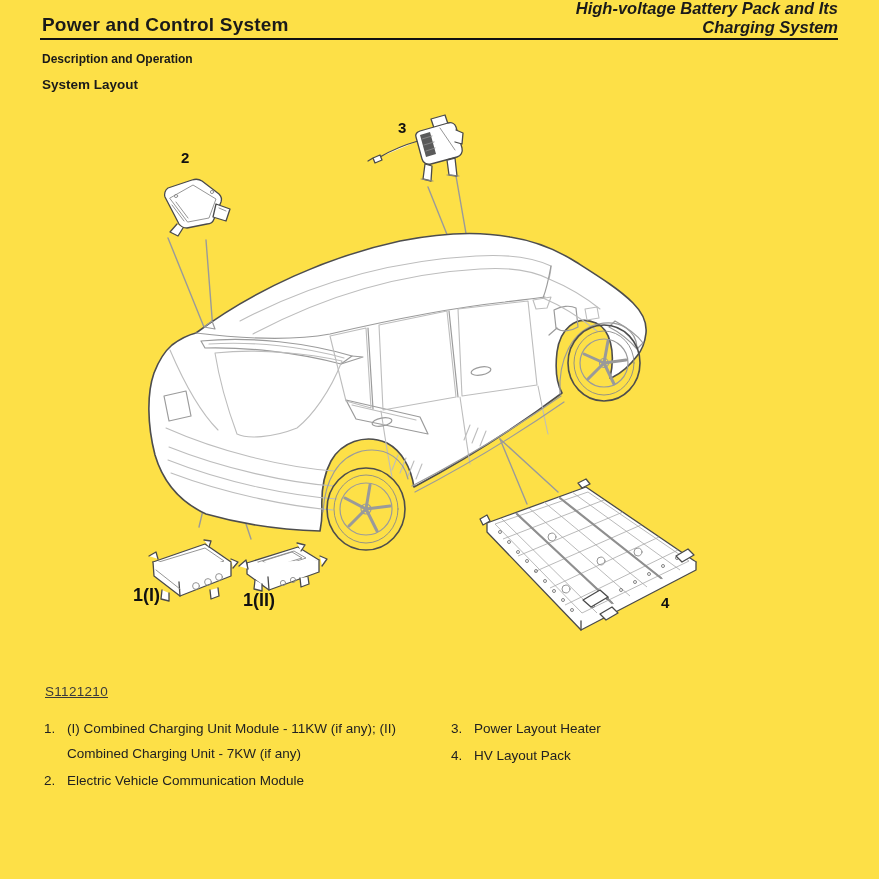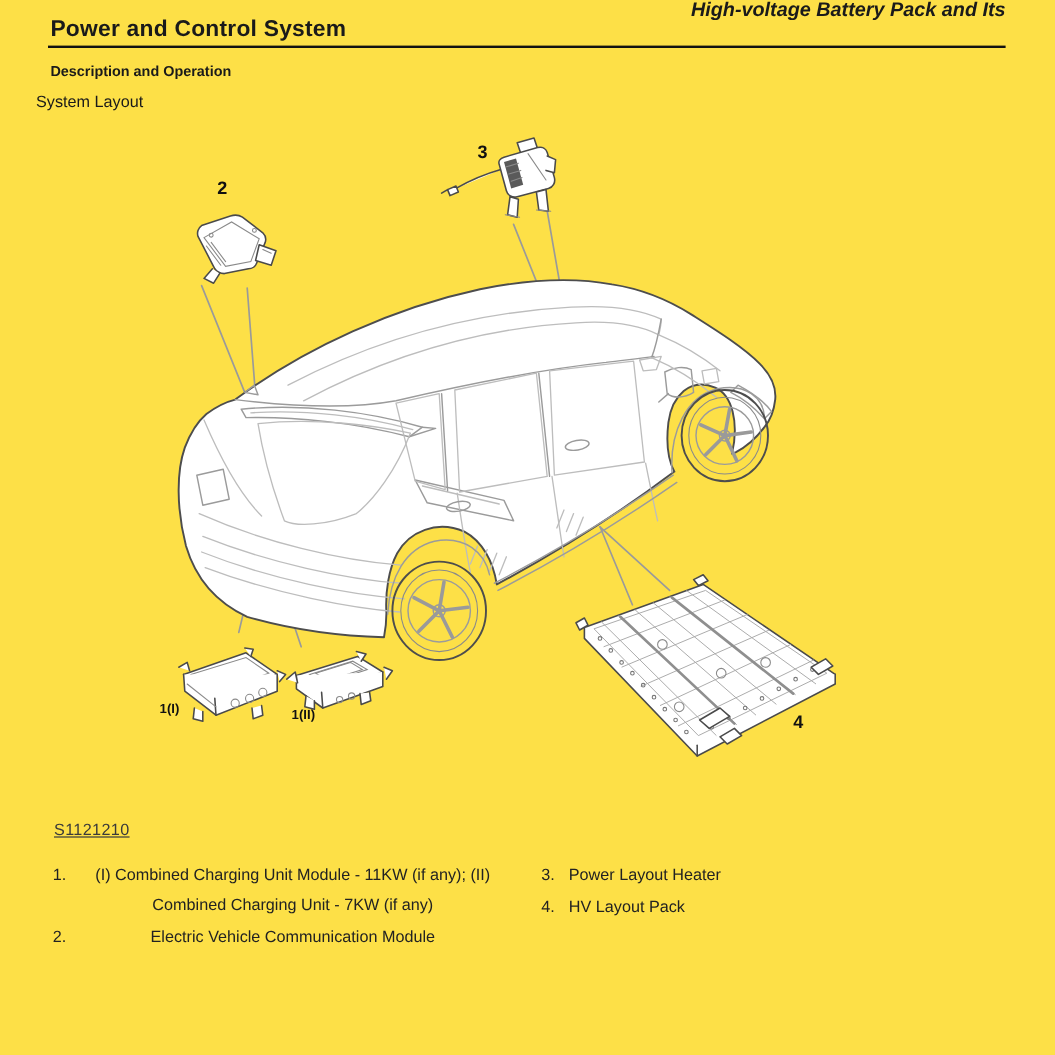--- a/index.html
+++ b/index.html
@@ -6,53 +6,54 @@
   .page{
     position:relative;width:879px;height:879px;background:#fde047;
     font-family:"Liberation Sans","DejaVu Sans",sans-serif;color:#1a1a1a;
     overflow:hidden;margin:0 auto;
   }
   .abs{position:absolute;}
   .title-left{left:42px;top:14px;font-size:19px;font-weight:bold;letter-spacing:.2px;}
   .title-right{right:41px;top:-1px;text-align:right;font-size:16.5px;font-weight:bold;line-height:19px;font-style:italic;}
   .header-rule{left:40px;top:38px;width:798px;height:2px;background:#111;}
   .section-title{left:42px;top:52px;font-size:12px;font-weight:bold;}
-  .subsection-title{left:30px;top:77px;font-size:13.5px;font-weight:normal;}
+  .subsection-title{left:42px;top:77px;font-size:13.5px;font-weight:bold;}
   .figure-svg{left:0;top:0;width:879px;height:879px;}
   .callout{position:absolute;font-weight:bold;color:#111;}
   .co-lg{font-size:15px;}
-  .co-sm{font-size:11px;}
+  .co-sm{font-size:18px;}
   .figure-id{left:45px;top:684px;font-size:13.5px;color:#3a3a3a;letter-spacing:.3px;text-decoration:underline;}
   .legend-col{position:absolute;top:716px;}
   .legend-col.c1{left:44px;width:380px;}
   .legend-col.c2{left:451px;width:400px;}
   .legend-item{display:flex;margin-bottom:2px;font-size:13.5px;line-height:25px;color:#222;}
   .legend-num{flex:0 0 23px;}
   .legend-txt{flex:1 1 auto;}
-  .c1 .legend-txt{max-width:354px;text-align:center;}
+  .c1 .legend-txt{max-width:354px;}
   svg .ln-l{stroke:#bdbdbd;fill:none;stroke-width:1.1;stroke-linecap:round;stroke-linejoin:round;}
   svg .ln-m{stroke:#9b9b9b;fill:none;stroke-width:1.2;stroke-linecap:round;stroke-linejoin:round;}
   svg .ln-d{stroke:#4d4d4d;fill:none;stroke-width:1.6;stroke-linecap:round;stroke-linejoin:round;}
   svg .body-fill{fill:#ffffff;}
   svg .comp{stroke:#4a4a4a;fill:#ffffff;stroke-width:1.3;stroke-linecap:round;stroke-linejoin:round;}
   svg .comp-l{stroke:#8a8a8a;fill:none;stroke-width:.9;stroke-linecap:round;}
   svg .leader{stroke:#9a9a9a;stroke-width:1.4;fill:none;stroke-linecap:round;}
   svg .grid{stroke:#a8a8a8;stroke-width:.8;fill:none;}
   svg .rail{stroke:#8f8f8f;stroke-width:2.2;fill:none;stroke-linecap:round;}
   svg .bolt{stroke:#777;fill:none;stroke-width:.9;}
   svg .spoke{stroke:#9a9a9a;stroke-width:3;stroke-linecap:round;}
 </style>
 </head>
 <body>
 
 <div class="page">
 
   <div class="abs title-left">Power and Control System</div>
   <div class="abs title-right">
     <div>High-voltage Battery Pack and Its</div>
+    <div>Charging System</div>
   </div>
   <div class="abs header-rule"></div>
   <div class="abs section-title">Description and Operation</div>
   <div class="abs subsection-title">System Layout</div>
 
   <svg class="abs figure-svg" viewBox="0 0 879 879">
 
     <g>
       <path class="leader" d="M 168,238 L 210,342"></path>
       <path class="leader" d="M 206,240 L 214,343"></path>

